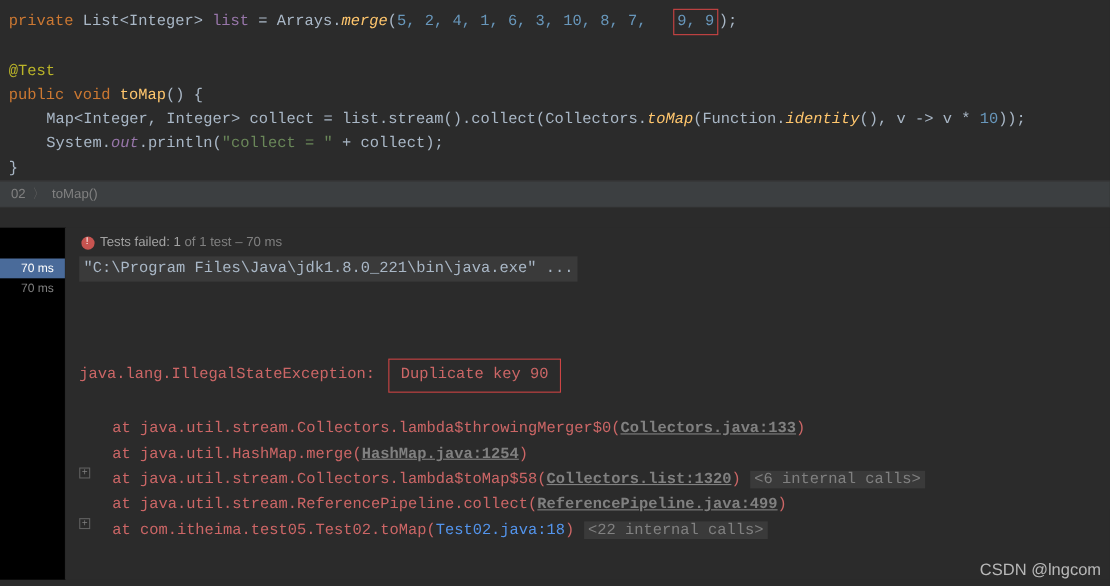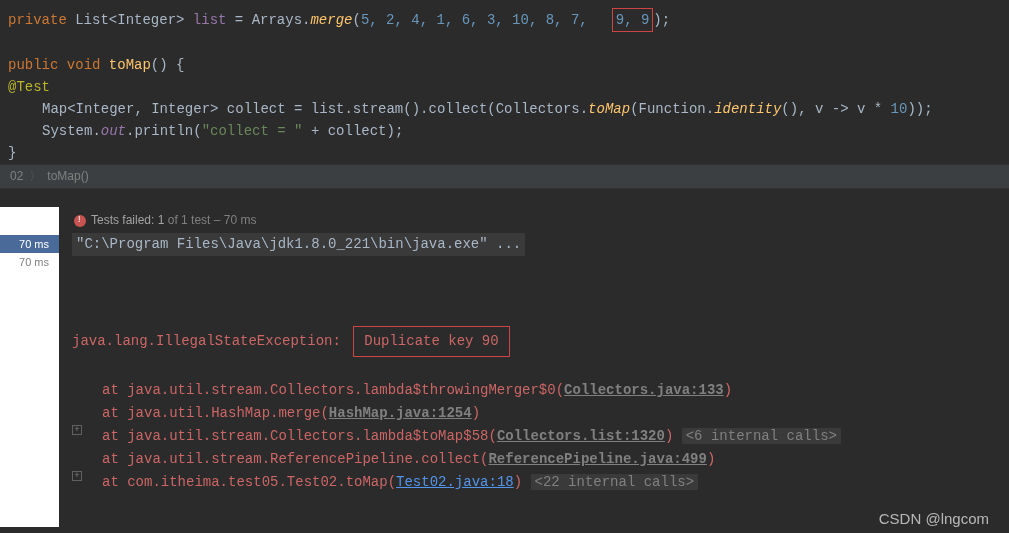--- a/index.html
+++ b/index.html
@@ -40,21 +40,21 @@
   border-bottom: 1px solid #323232;
 }
 .breadcrumb .sep { margin: 0 6px; color: #606060; }
 .test-panel {
   display: flex;
   height: 320px;
   background: #2b2b2b;
 }
 .gutter {
   width: 60px;
-  background: #ffffff;
+  background: #000000;
   border-right: 1px solid #282828;
 }
 .gutter-row {
   font-size: 11px;
   color: #808080;
   text-align: right;
   padding: 3px 10px 3px 0;
   font-family: sans-serif;
 }
 .gutter-row.selected {
@@ -93,60 +93,60 @@
 }
 .cmd-line { background: #3a3a3a; display: inline-block; padding: 0 4px; }
 .err { color: #cc6666; }
 .err-box {
   border: 1.5px solid #cc4444;
   padding: 3px 10px;
   display: inline-block;
   margin-left: 4px;
 }
 .link-file { color: #808080; text-decoration: underline; font-weight: bold; }
-.link-blue { color: #5394ec; text-decoration: underline; }
+.link-blue { color: #5394ec; }
 .hint { background: #3a3a3a; color: #808080; padding: 0 4px; }
 .expand-icon {
   display: inline-block;
   width: 10px; height: 10px;
   border: 1px solid #606060;
   font-size: 9px;
   text-align: center;
   line-height: 8px;
   color: #808080;
   margin-right: 6px;
   vertical-align: middle;
 }
 .watermark {
   position: absolute;
   bottom: 6px;
-  right: 20px;
+  right: 8px;
   color: #d0d0d0;
   font-family: sans-serif;
   font-size: 15px;
   opacity: 0.85;
 }
 .stack-line { padding-left: 30px; position: relative; }
 </style>
 </head>
 <body>
 
 <div class="editor">
   <div>
     <span class="kw">private</span>
     <span>List&lt;Integer&gt;</span>
     <span class="field">list</span><span> = Arrays.</span><span class="method-static">merge</span><span>(</span><span class="num">5, 2, 4, 1, 6, 3, 10, 8, 7,</span><span class="highlighted-box"><span class="num"> 9, 9</span></span><span>);</span>
   </div>
   <div style="height:22px"></div>
+  <div><span class="annotation">@Test</span></div>
   <div>
     <span class="kw">public</span>
     <span class="kw">void</span>
     <span style="color:#ffc66d">toMap</span><span>() {</span>
   </div>
-  <div><span class="annotation">@Test</span></div>
   <div style="padding-left:34px;">
     <span>Map&lt;Integer, Integer&gt;</span>
     <span>collect = list.stream().collect(Collectors.</span><span class="method-static">toMap</span><span>(Function.</span><span class="method-static">identity</span><span>(), v -&gt; v * </span><span class="num">10</span><span>));</span>
   </div>
   <div style="padding-left:34px;">
     <span>System.</span><span class="static-field">out</span><span>.println(</span><span class="string">"collect = "</span><span> + collect);</span>
   </div>
   <div>}</div>
 </div>
 

